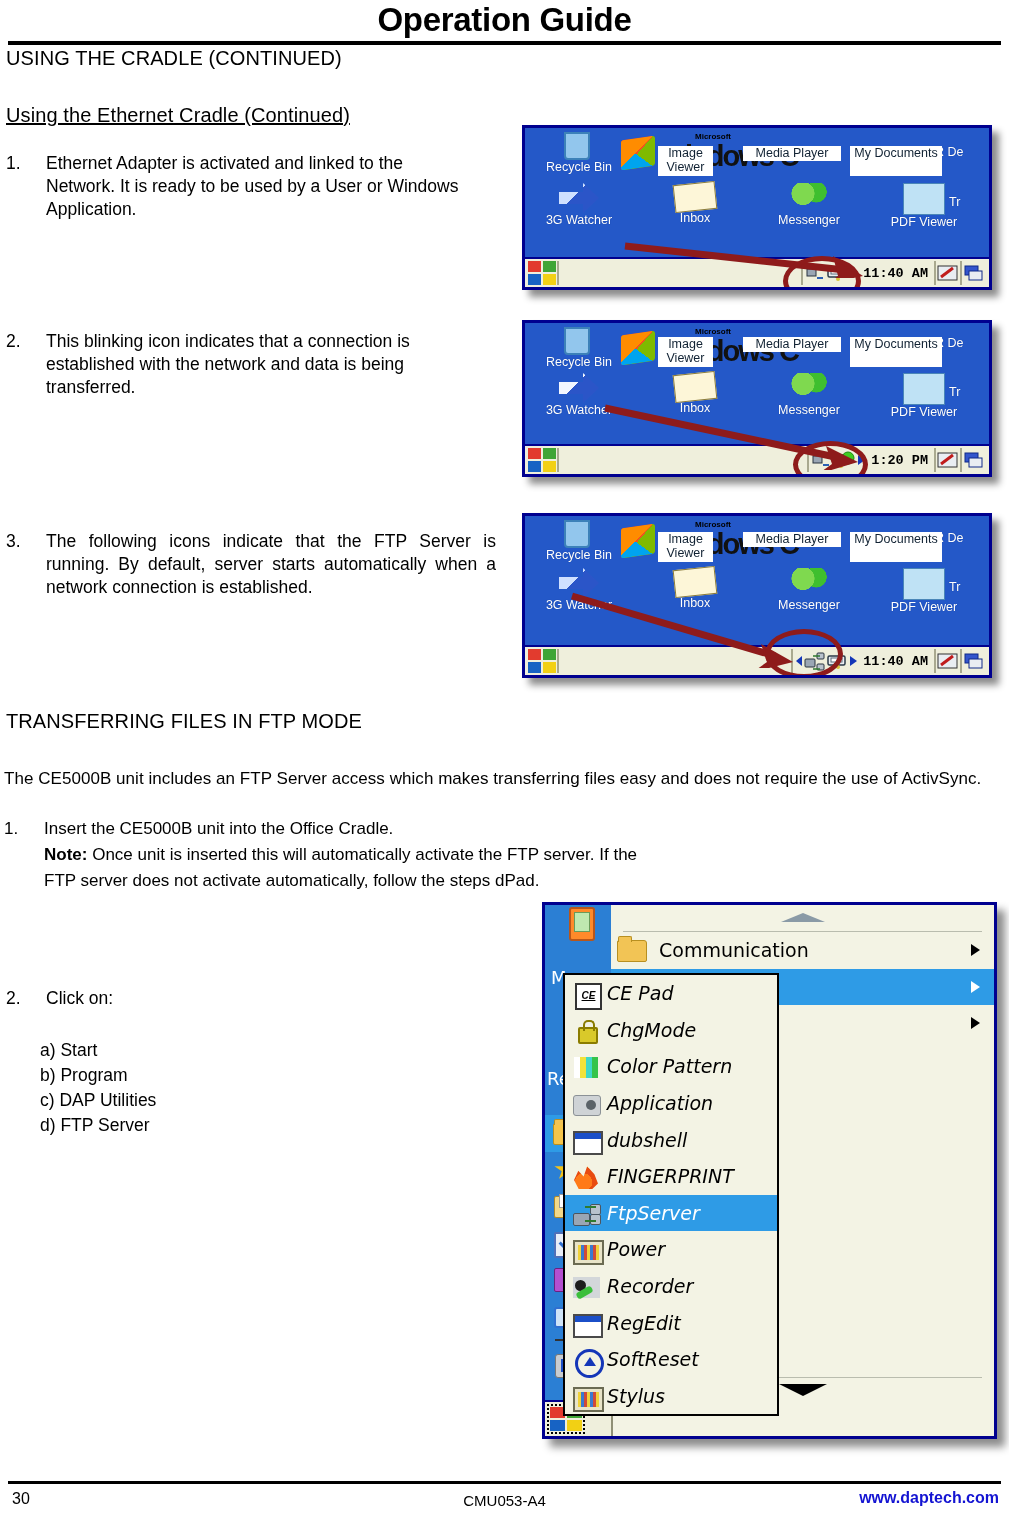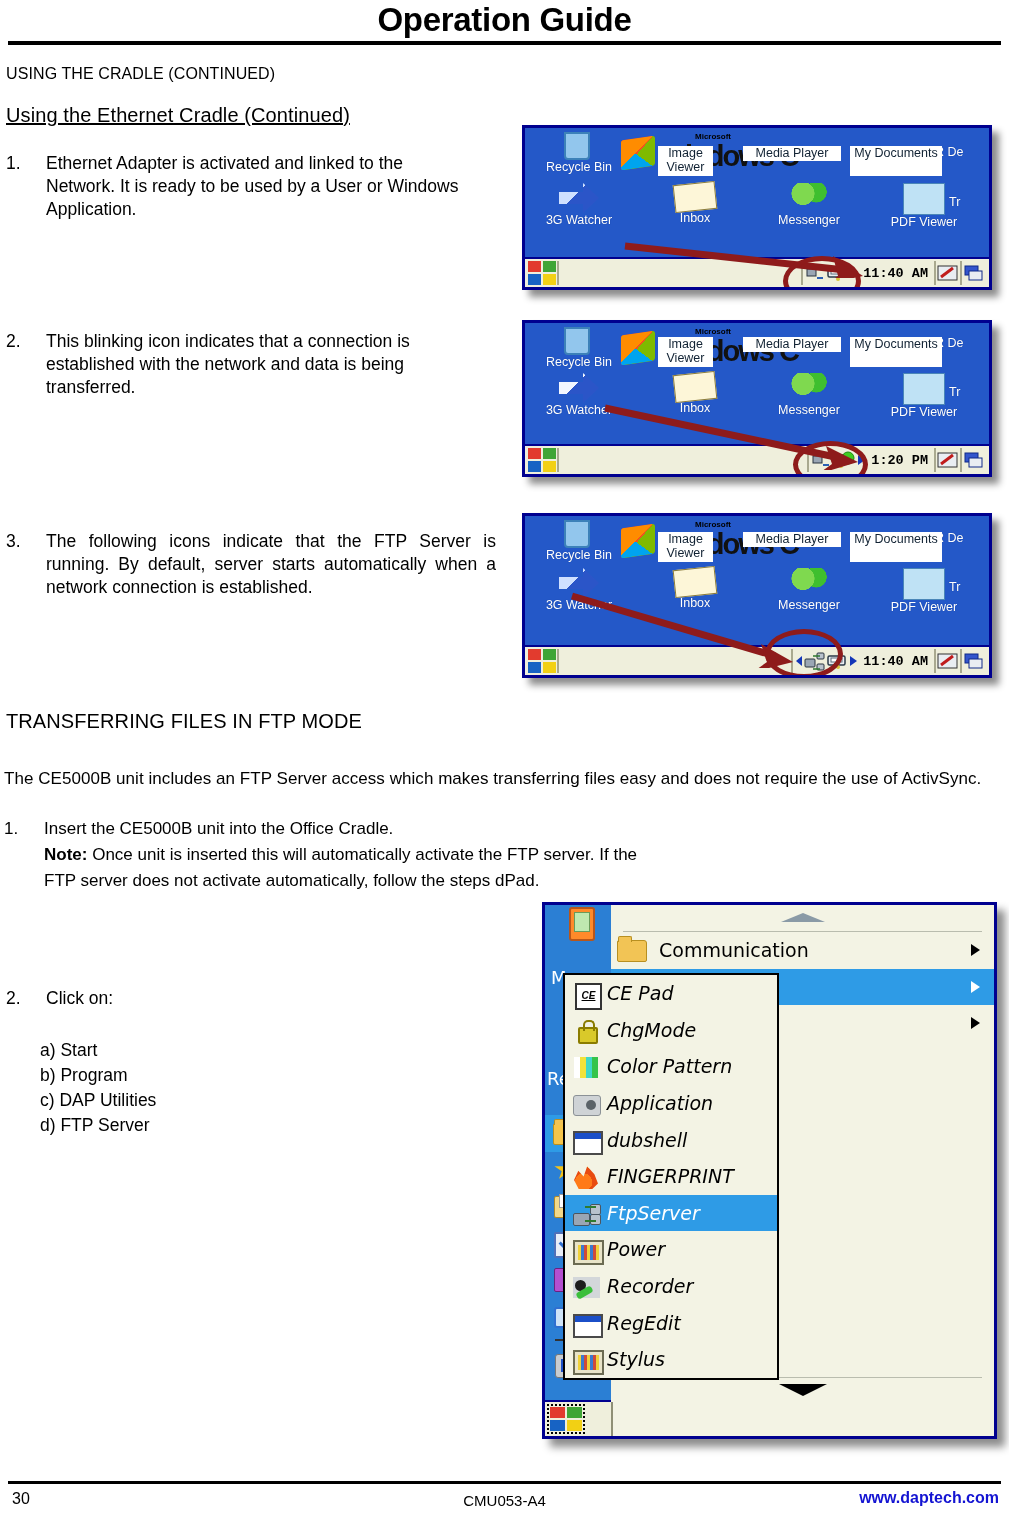--- a/index.html
+++ b/index.html
@@ -8,21 +8,21 @@
        -webkit-font-smoothing:antialiased;}
 
   
   .page{position:absolute;inset:0;}
   .doc-title{position:absolute;left:0;top:0;width:1009px;text-align:center;
              font-size:33px;font-weight:bold;letter-spacing:-.3px;
              font-family:"Liberation Sans", sans-serif;line-height:40px;}
   .rule-top{position:absolute;left:8px;top:41px;width:993px;height:4px;background:#000;}
   .rule-bottom{position:absolute;left:8px;top:1481px;width:993px;height:3px;background:#000;}
 
-  .h1{position:absolute;left:6px;top:65px;font-size:16px;letter-spacing:.1px;}
+  .h1{position:absolute;left:6px;top:47px;font-size:20px;letter-spacing:.1px;}
   .h2{position:absolute;left:6px;top:104px;font-size:20px;text-decoration:underline;letter-spacing:.1px;}
   .h3{position:absolute;left:6px;top:710px;font-size:20px;letter-spacing:.1px;}
 
   .para{position:absolute;font-size:17.5px;line-height:22.5px;letter-spacing:.05px;}
   .numlist{position:absolute;font-size:17.5px;line-height:23px;}
   .numlist .num{position:absolute;left:0;top:0;}
   .numlist .txt{display:block;margin-left:40px;}
 
   .footer-page{position:absolute;left:12px;top:1490px;font-size:16px;font-weight:normal;}
   .footer-code{position:absolute;left:0;top:1492px;width:1009px;text-align:center;font-size:15px;}
@@ -702,20 +702,26 @@
         <span>Recorder</span>
       </div>
       <div class="sm-row">
         <span class="ic">
             <i class="winbox"></i>
           </span>
         <span>RegEdit</span>
       </div>
       <div class="sm-row">
         <span class="ic">
+            <i class="srcic"></i>
+          </span>
+        <span>SoftReset</span>
+      </div>
+      <div class="sm-row">
+        <span class="ic">
             <i class="powic"></i>
           </span>
         <span>Stylus</span>
       </div>
     </div>
   </div>
 
   <div class="rule-bottom"></div>
   <div class="footer-page">30</div>
   <div class="footer-code">CMU053-A4</div>

